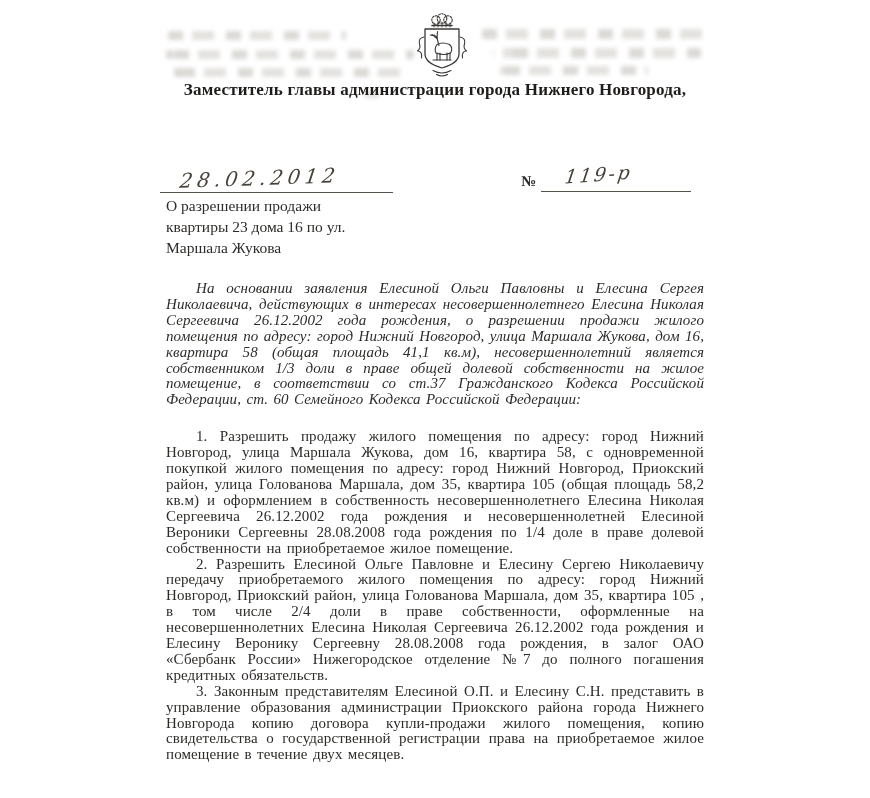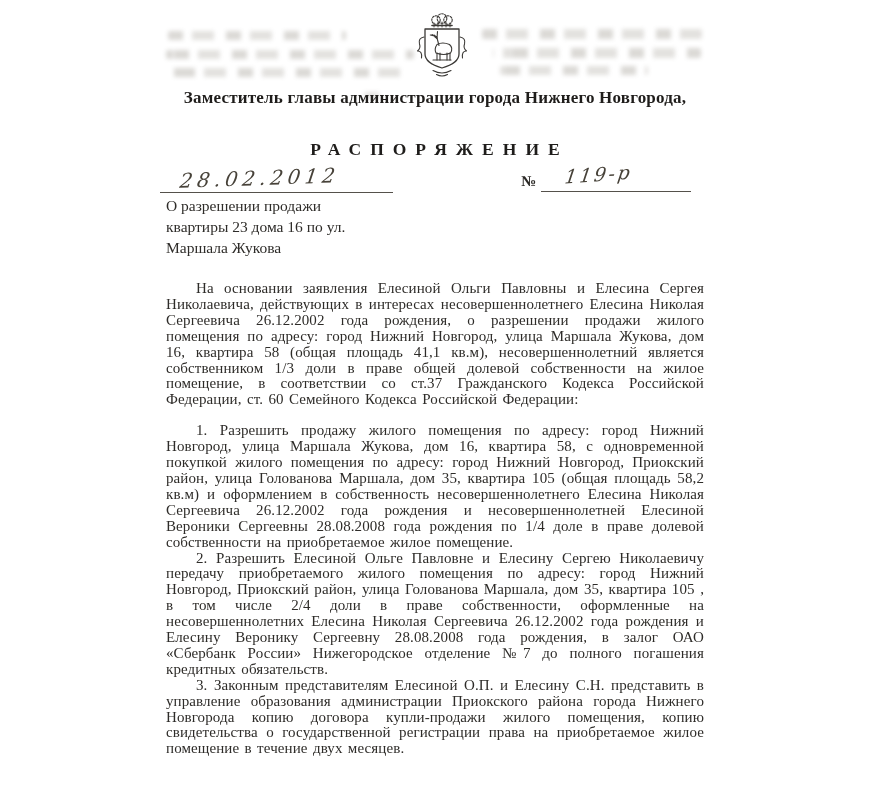--- a/index.html
+++ b/index.html
@@ -13,21 +13,21 @@
     background:repeating-linear-gradient(90deg, rgba(125,118,106,.9) 0 15px, rgba(125,118,106,0) 15px 24px, rgba(125,118,106,.7) 24px 46px, rgba(125,118,106,0) 46px 58px);
     filter:blur(2.2px);opacity:.30;
   }
   
   .emblem{position:absolute;left:410px;top:11px;width:64px;height:70px;}
   
   .org-line{
     position:absolute;left:130px;width:610px;text-align:center;
     font-weight:bold;font-size:17px;letter-spacing:.2px;color:#1f1d1b;
   }
-  .org-line.l1{top:88px;}
+  .org-line.l1{top:80px;}
   .org-line.l2{top:111px;}
   .doc-title{
     position:absolute;left:130px;top:139px;width:610px;text-align:center;
     font-weight:bold;font-size:17.5px;letter-spacing:9px;text-indent:9px;color:#1f1d1b;
   }
   
   .rule{position:absolute;border-bottom:1.4px solid #55514b;height:0;}
   .rule.date-rule{left:160px;top:192px;width:233px;}
   .rule.num-rule{left:541px;top:191px;width:150px;}
   .handwriting{
@@ -42,21 +42,21 @@
     position:absolute;left:166px;top:195px;width:250px;
     font-size:15.5px;line-height:21px;white-space:pre-line;color:#2e2c29;
   }
   
   .body-text{
     position:absolute;left:166px;top:281px;width:538px;
     font-size:15px;line-height:15.9px;text-align:justify;
     word-spacing:1.5px;letter-spacing:.1px;color:#2e2c29;
   }
   .body-text p{margin:0;text-indent:30px;}
-  .body-text p.intro{margin-bottom:15px;}
+  .body-text p.intro{margin-bottom:21px;font-style:italic;}
 </style>
 </head>
 <body>
 
 <div id="page">
 
   <div class="bleed" style="left:168px;top:31px;width:178px;height:9px;"></div>
   <div class="bleed" style="left:482px;top:29px;width:220px;height:10px;"></div>
   <div class="bleed" style="left:166px;top:50px;width:248px;height:9px;background-position:8px 0;"></div>
   <div class="bleed" style="left:493px;top:48px;width:208px;height:10px;background-position:20px 0;"></div>
@@ -82,21 +82,20 @@
 
       <path d="M23 48 h18"></path>
       <path d="M27 48 v-7 M30 48 v-7 M37 48 v-7 M40 48 v-7"></path>
       <path d="M26 41 q8 3 14.5 0 q3 -5 -1 -8.5 q-7 -3 -12.5 0 q-3 4.5 -1 8.5"></path>
       <path d="M29 33.5 l-2 -7.5 l-3 -3"></path>
       <path d="M27 26.5 l-5 -4 M27 26.5 l.5 -7 M26.3 24.5 l-6 -1.5"></path>
     </g>
   </svg>
 
   <div class="org-line l1">Заместитель главы администрации города Нижнего Новгорода,</div>
-  <div class="doc-title">РАСПОРЯЖЕНИЕ</div>
 
   <div class="rule date-rule"></div>
   <div class="handwriting hw-date">28.02.2012</div>
   <div class="num-label">№</div>
   <div class="rule num-rule"></div>
   <div class="handwriting hw-num">119-р</div>
 
   <div class="subject">О разрешении продажи
 квартиры 23 дома 16 по ул.
 Маршала Жукова</div>

